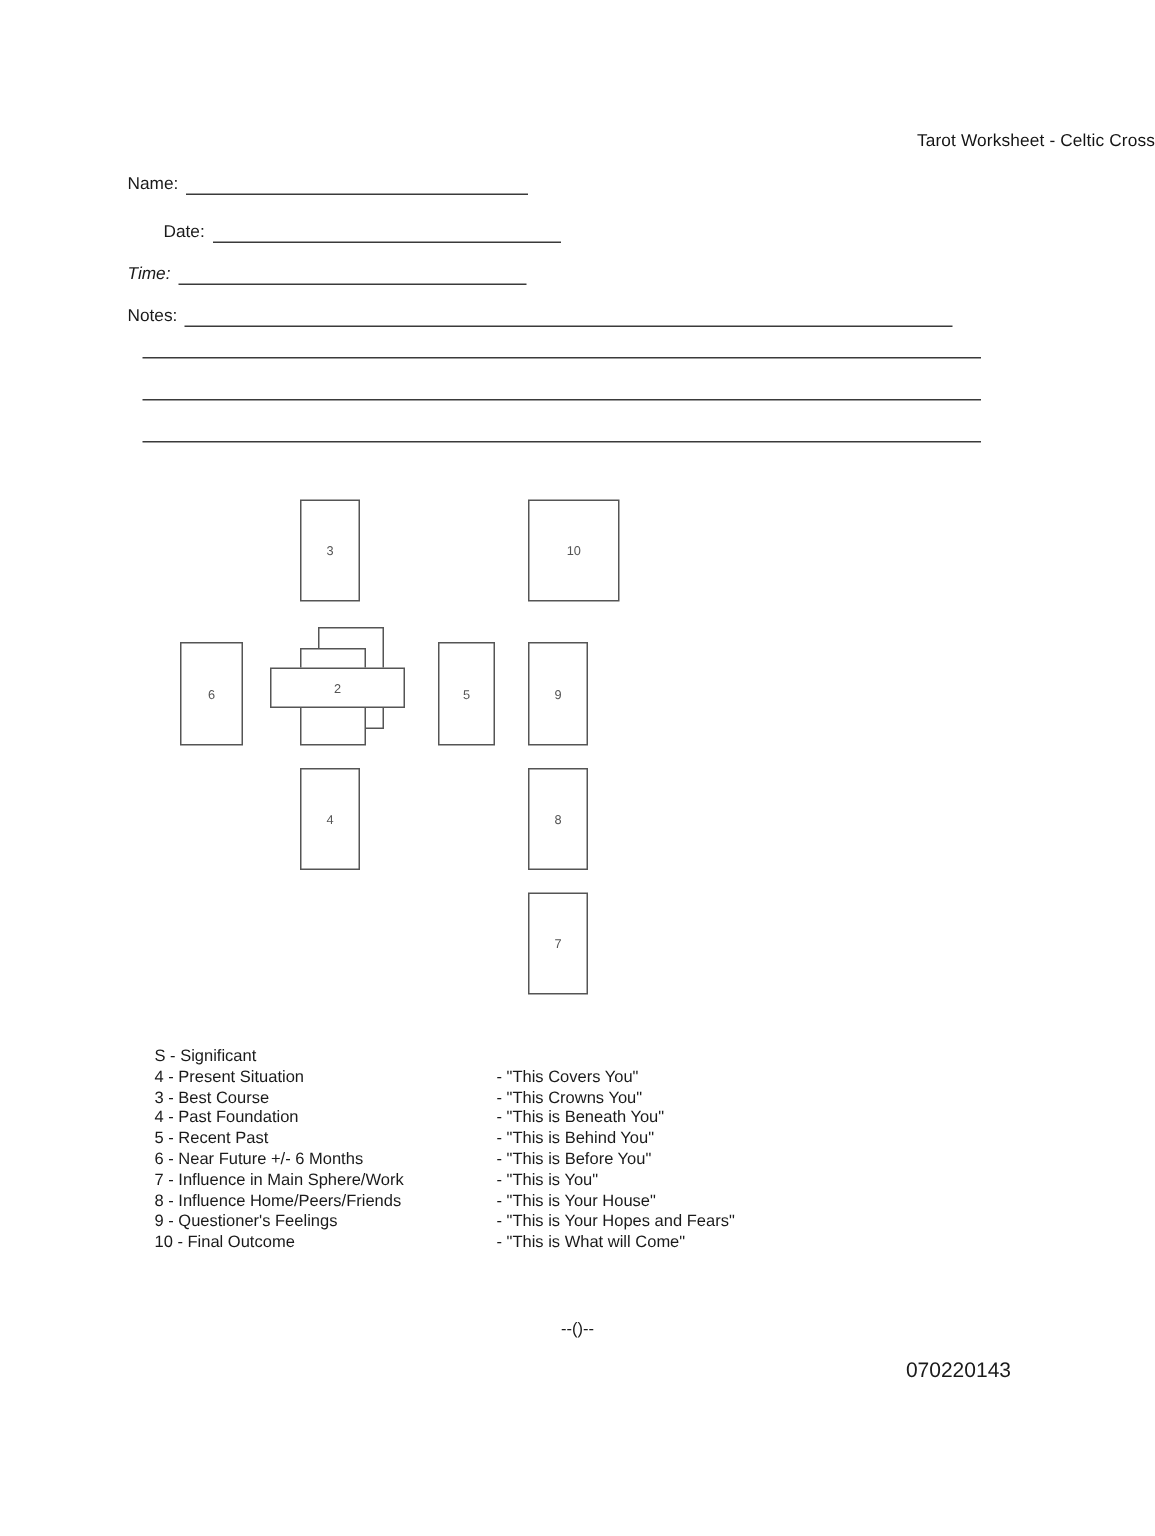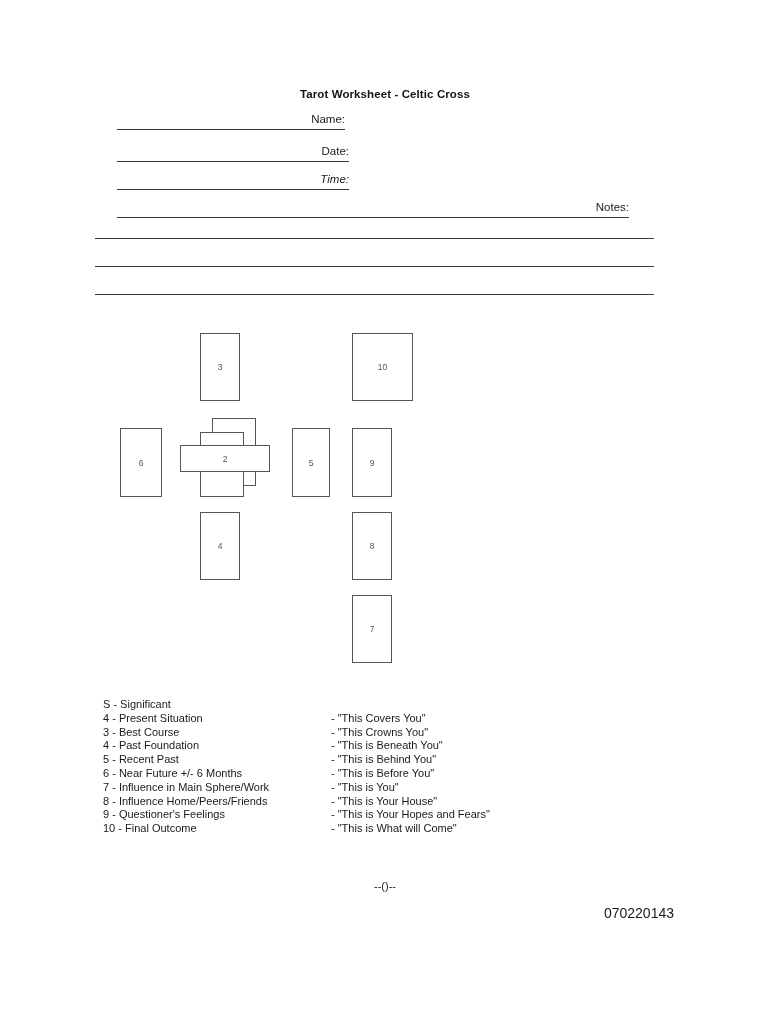--- a/index.html
+++ b/index.html
@@ -22,51 +22,50 @@
     inset: 0;
     background: #ffffff;
   }
 
   
   .doc-title {
     position: absolute;
     left: 0;
     top: 88px;
     width: 770px;
-    text-align: center;
+    text-align: right;
     font-size: 11.5px;
-    font-weight: bold;
+    font-weight: normal;
     letter-spacing: 0.1px;
     color: #141414;
   }
 
   
   .field-row {
     position: absolute;
-    left: 112px;
+    left: 85px;
     height: 18px;
     display: flex;
     align-items: flex-end;
     font-size: 11.5px;
     color: #1a1a1a;
     white-space: nowrap;
-    flex-direction: column;
   }
   .field-label {
     line-height: 14px;
   }
   .field-rule {
     display: inline-block;
     border-bottom: 1px solid #3a3a3a;
     height: 13px;
     margin-left: 5px;
   }
 
   #row-name  { top: 112px; }
-  #row-date  { top: 144px; }
+  #row-date  { top: 144px; margin-left: 24px; }
   #row-time  { top: 172px; font-style: italic; }
   #row-notes { top: 200px; }
 
   #row-name  .field-rule { width: 228px; }
   #row-date  .field-rule { width: 232px; }
   #row-time  .field-rule { width: 232px; }
   #row-notes .field-rule { width: 512px; }
 
   .notes-line {
     position: absolute;

